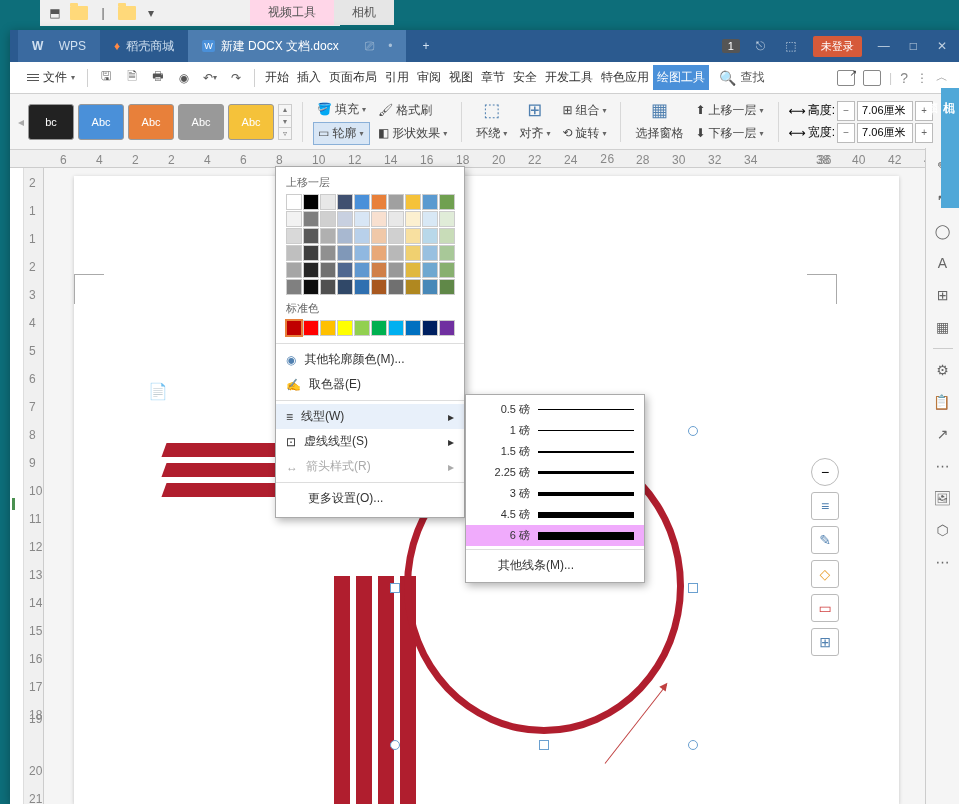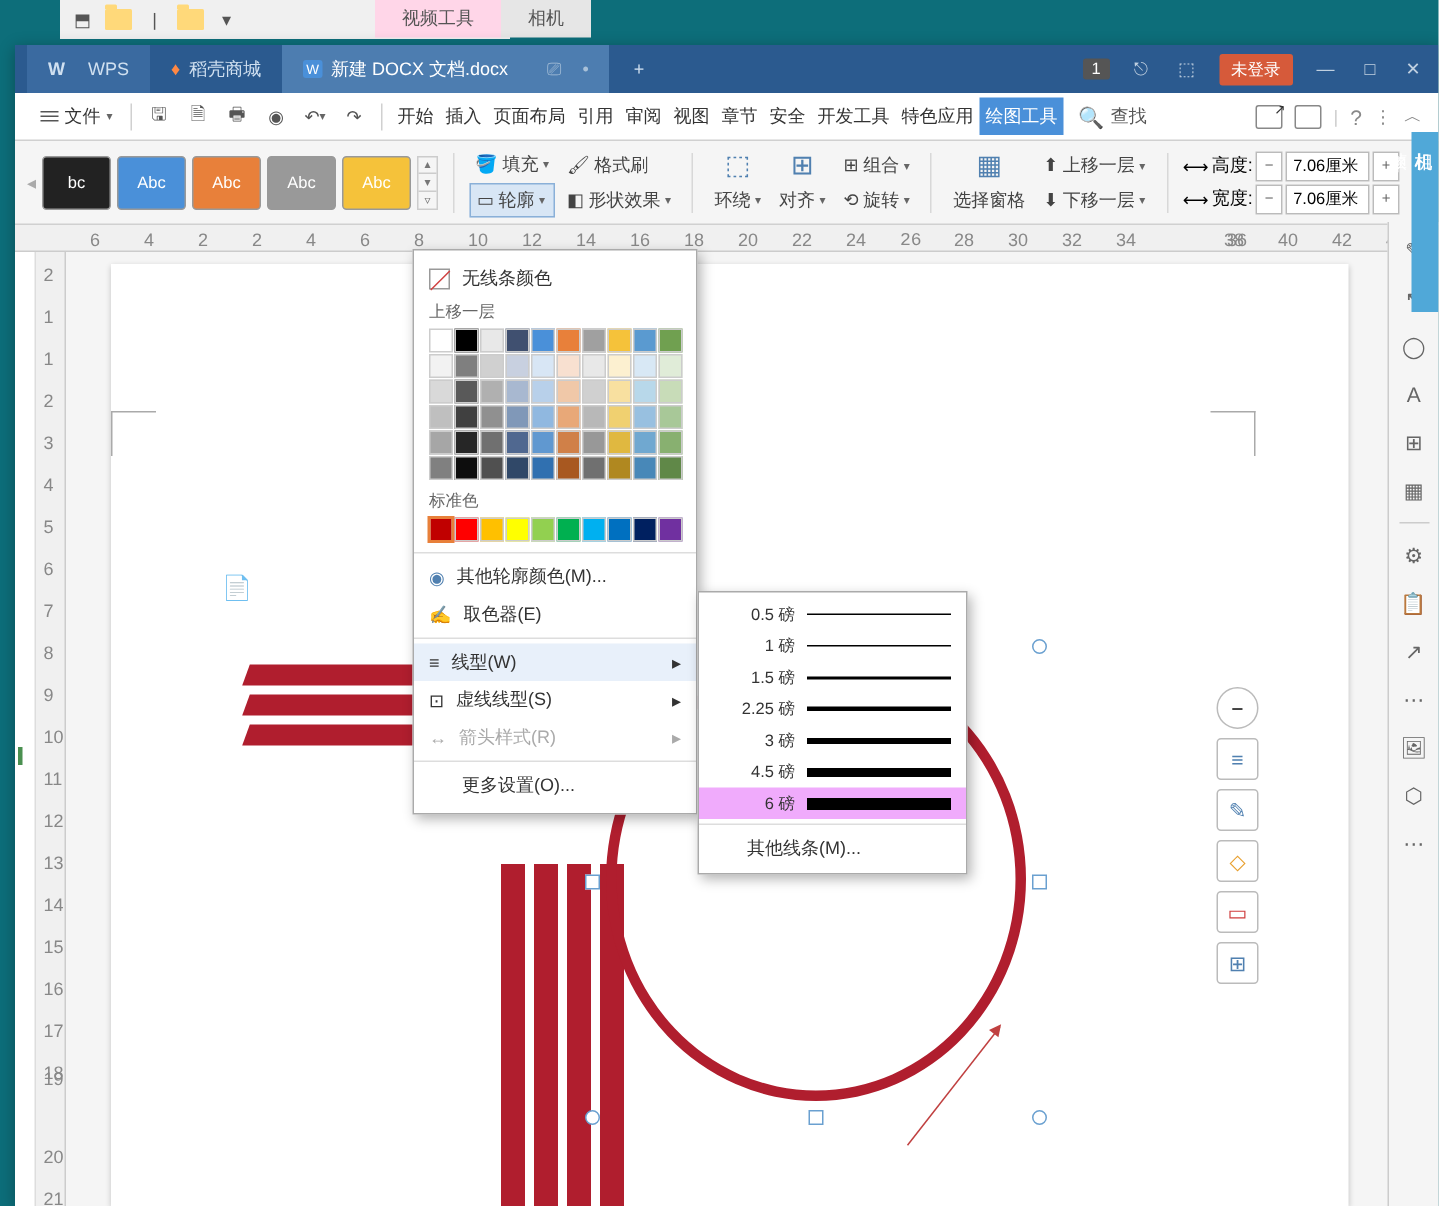--- a/index.html
+++ b/index.html
@@ -401,24 +401,20 @@
     <div class="side-icon">📋</div>
     <div class="side-icon">↗</div>
     <div class="side-icon">⋯</div>
     <div class="side-icon">🖼</div>
     <div class="side-icon">⬡</div>
     <div class="side-icon">⋯</div>
   </div>
 </div>
 
 <div class="dropdown">
-  <div class="dd-item">
-      <div class="no-line"></div>
-      <span>无线条颜色</span>
-    </div>
   <div class="dd-label">上移一层</div>
   <div class="color-grid" id="theme-grid">
       <div class="color-cell" style="background: rgb(255, 255, 255);"></div>
       <div class="color-cell" style="background: rgb(0, 0, 0);"></div>
       <div class="color-cell" style="background: rgb(232, 232, 232);"></div>
       <div class="color-cell" style="background: rgb(64, 80, 112);"></div>
       <div class="color-cell" style="background: rgb(74, 144, 217);"></div>
       <div class="color-cell" style="background: rgb(232, 128, 58);"></div>
       <div class="color-cell" style="background: rgb(160, 160, 160);"></div>
       <div class="color-cell" style="background: rgb(245, 194, 58);"></div>

